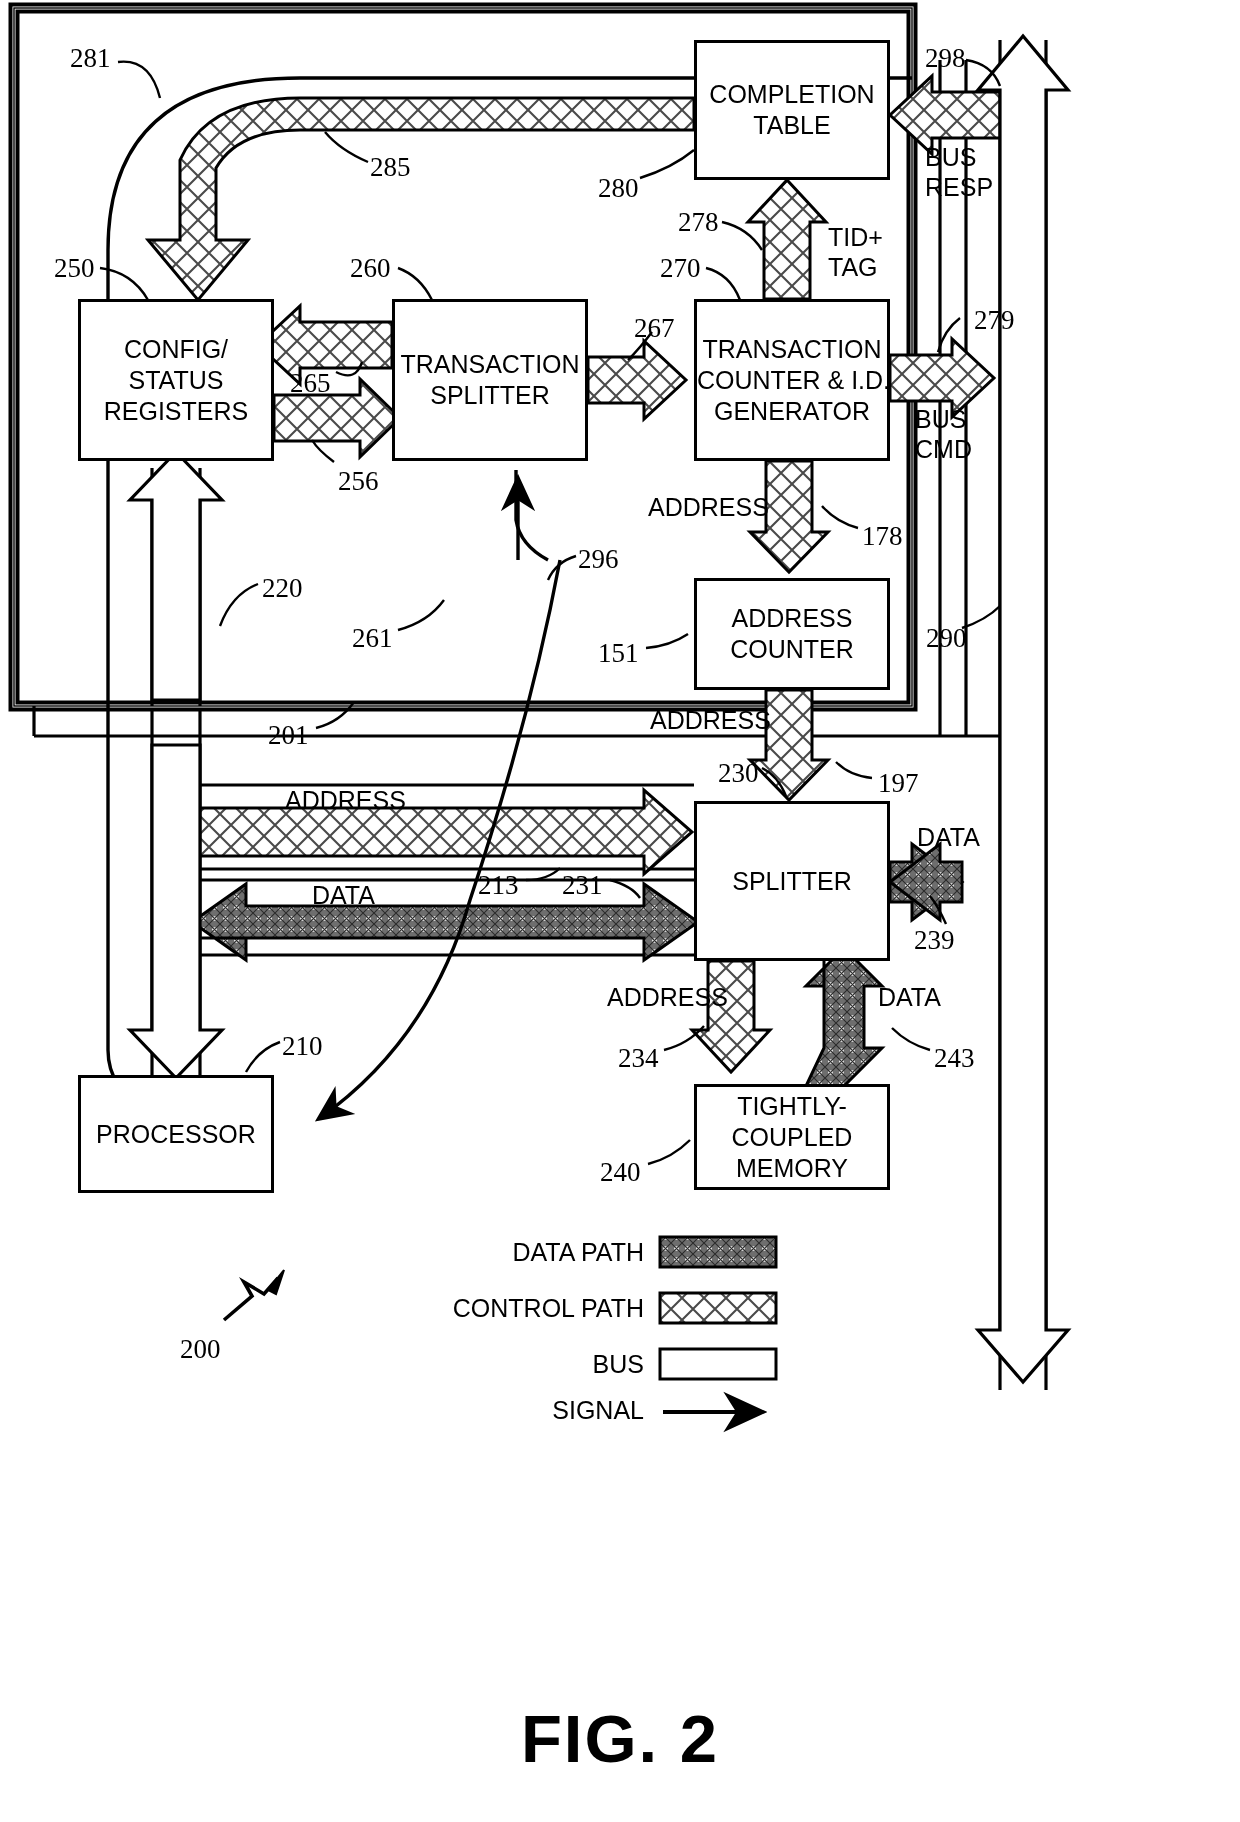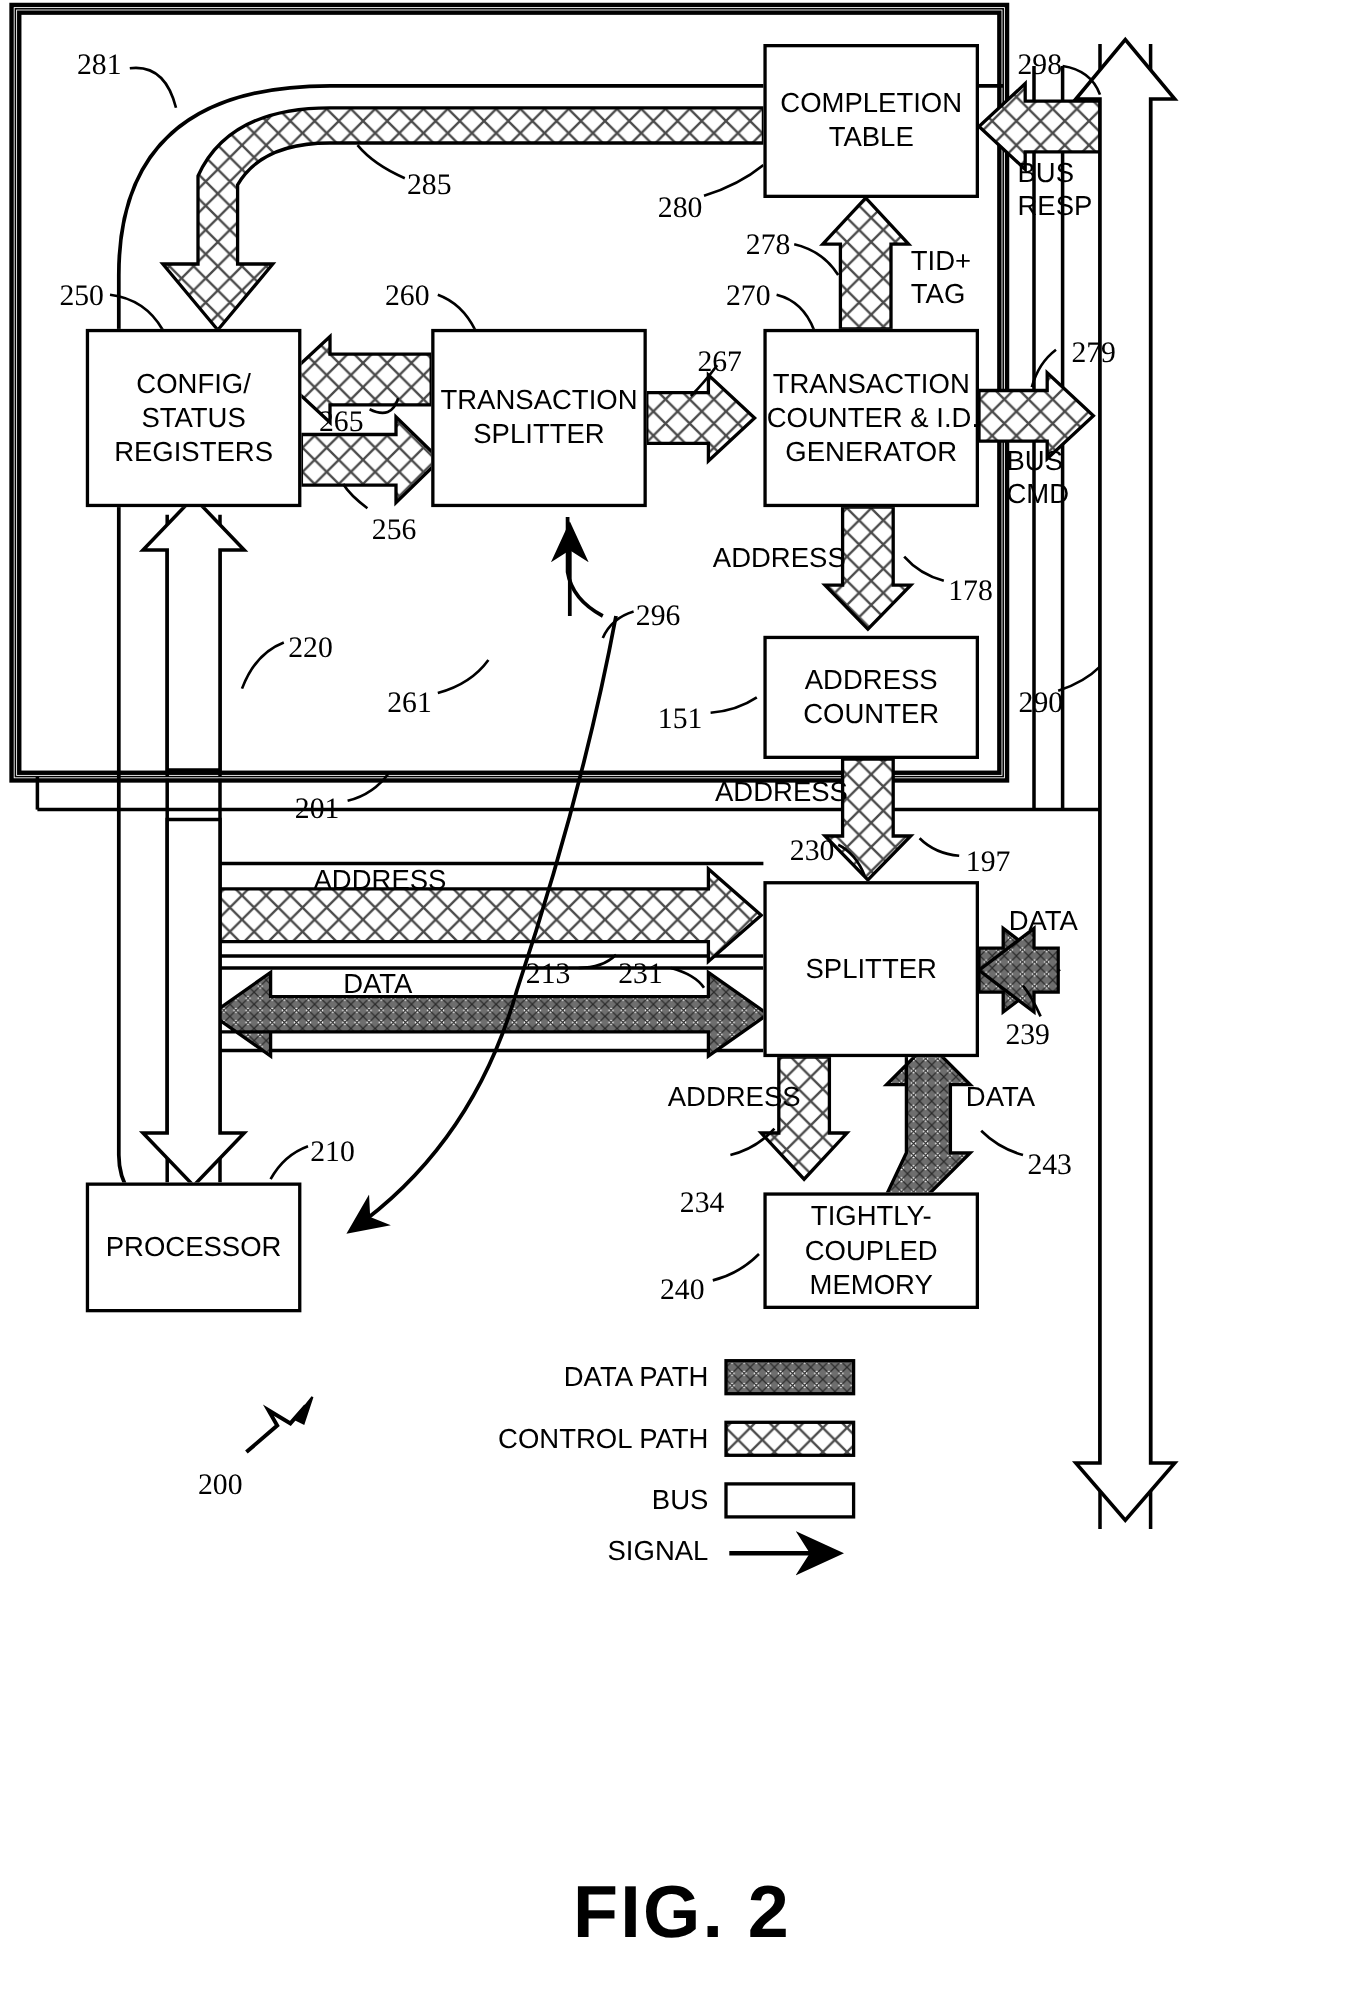--- a/index.html
+++ b/index.html
@@ -242,21 +242,21 @@
       <div class="ref" style="left: 262px; top: 573px;">220</div>
       <div class="ref" style="left: 352px; top: 623px;">261</div>
       <div class="ref" style="left: 598px; top: 638px;">151</div>
       <div class="ref" style="left: 926px; top: 623px;">290</div>
       <div class="ref" style="left: 268px; top: 720px;">201</div>
       <div class="ref" style="left: 718px; top: 758px;">230</div>
       <div class="ref" style="left: 878px; top: 768px;">197</div>
       <div class="ref" style="left: 478px; top: 870px;">213</div>
       <div class="ref" style="left: 562px; top: 870px;">231</div>
       <div class="ref" style="left: 914px; top: 925px;">239</div>
-      <div class="ref" style="left: 618px; top: 1078px;">234</div>
+      <div class="ref" style="left: 618px; top: 1043px;">234</div>
       <div class="ref" style="left: 934px; top: 1043px;">243</div>
       <div class="ref" style="left: 282px; top: 1031px;">210</div>
       <div class="ref" style="left: 600px; top: 1157px;">240</div>
       <div class="ref" style="left: 180px; top: 1314px; margin-top: 20px;">200</div>
     </div>
   <div id="signals">
       <div class="sig" style="left: 925px; top: 142px; text-align: left; line-height: 30px;">BUS
 RESP</div>
       <div class="sig" style="left: 828px; top: 222px; text-align: left; line-height: 30px;">TID+
 TAG</div>

